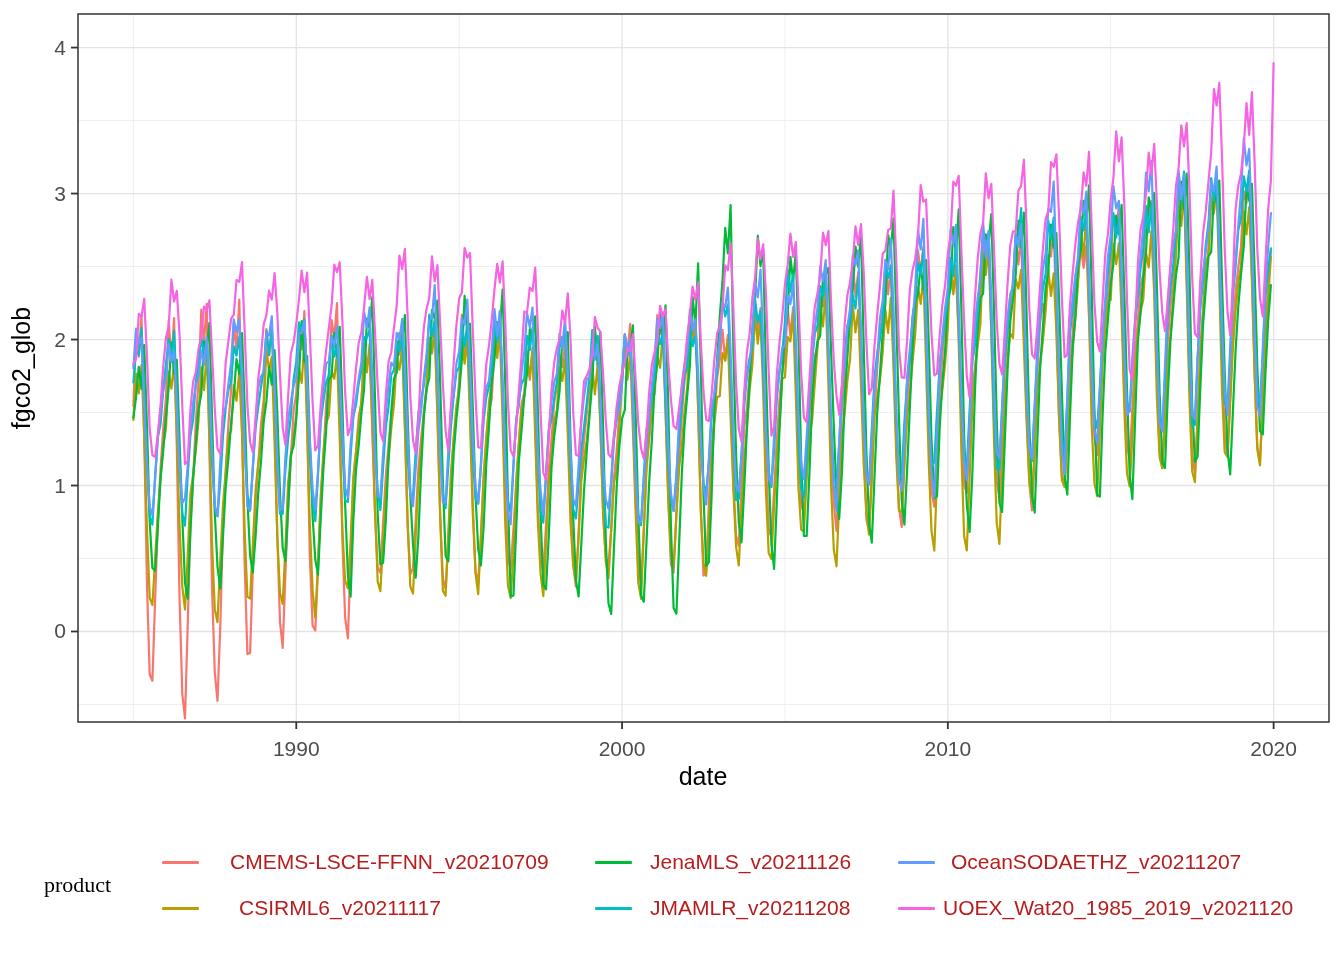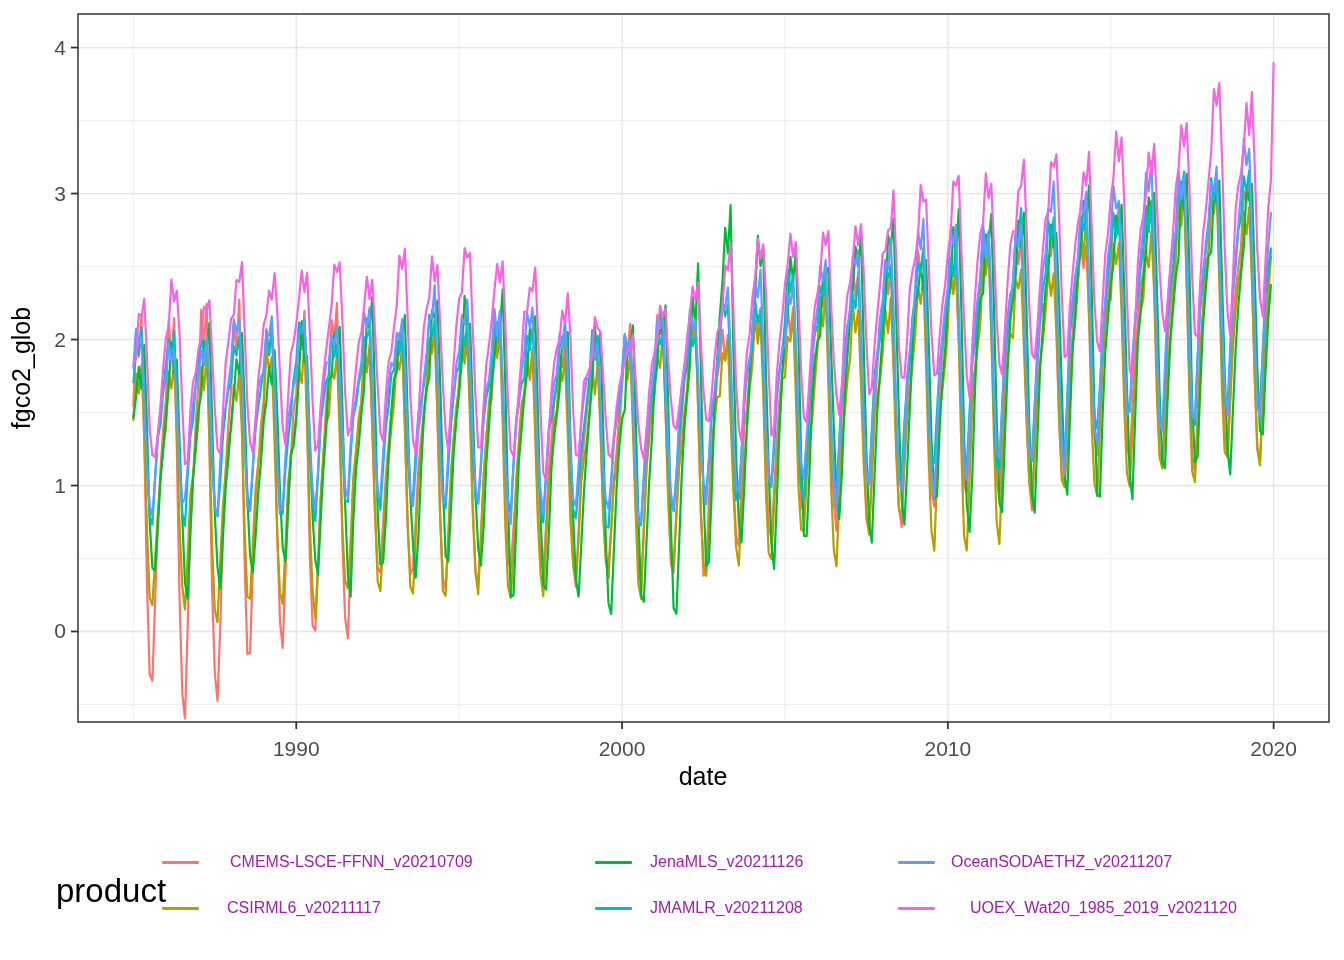--- a/index.html
+++ b/index.html
@@ -5,24 +5,24 @@
   html,body{margin:0;padding:0;}
   body{
     width:1344px;height:960px;overflow:hidden;background:#ffffff;
     font-family:"Liberation Sans",sans-serif;position:relative;
   }
   .fig{position:relative;width:1344px;height:960px;}
   svg text{font-family:"Liberation Sans",sans-serif;}
   .tick-label{fill:#4d4d4d;font-size:21px;}
   .axis-title{fill:#000000;font-size:25px;}
   .legend{position:absolute;left:0;top:800px;width:1344px;height:160px;}
-  .legend-title{position:absolute;left:56px;top:72px;font-size:33px;color:#000;}
+  .legend-title{position:absolute;left:44px;top:72px;font-size:22px;color:#000;font-family:Liberation Serif, serif;}
   .legend-item{position:absolute;height:24px;display:flex;align-items:center;}
   .legend-key{display:inline-block;width:37px;height:3px;border-radius:1px;}
-  .legend-label{font-size:16px;color:#a21caf;white-space:nowrap;}
+  .legend-label{font-size:21px;color:#b91c1c;white-space:nowrap;}
 </style>
 </head>
 <body>
 
 <div class="fig">
   <svg id="plot" width="1344" height="800">
     <defs>
       <clipPath id="panelclip">
           <rect x="78" y="14" width="1251" height="708"></rect>
         </clipPath>
@@ -82,33 +82,33 @@
 
   <div class="legend">
     <div class="legend-title">product</div>
     <div id="legend-items">
         <div class="legend-item" style="left: 162px; top: 50px;">
           <span class="legend-key" style="background: rgb(248, 118, 109);"></span>
           <span class="legend-label" style="margin-left: 31px;">CMEMS-LSCE-FFNN_v20210709</span>
         </div>
         <div class="legend-item" style="left: 162px; top: 96px;">
           <span class="legend-key" style="background: rgb(183, 159, 0);"></span>
-          <span class="legend-label" style="margin-left: 28px;">CSIRML6_v20211117</span>
+          <span class="legend-label" style="margin-left: 40px;">CSIRML6_v20211117</span>
         </div>
         <div class="legend-item" style="left: 595px; top: 50px;">
           <span class="legend-key" style="background: rgb(0, 186, 56);"></span>
           <span class="legend-label" style="margin-left: 18px;">JenaMLS_v20211126</span>
         </div>
         <div class="legend-item" style="left: 595px; top: 96px; align-items: center;">
           <span class="legend-key" style="background: rgb(0, 191, 196);"></span>
           <span class="legend-label" style="margin-left: 18px;">JMAMLR_v20211208</span>
         </div>
         <div class="legend-item" style="left: 898px; top: 50px;">
           <span class="legend-key" style="background: rgb(97, 156, 255);"></span>
           <span class="legend-label" style="margin-left: 16px;">OceanSODAETHZ_v20211207</span>
         </div>
         <div class="legend-item" style="left: 898px; top: 96px;">
           <span class="legend-key" style="background: rgb(245, 100, 227);"></span>
-          <span class="legend-label" style="margin-left: 35px;">UOEX_Wat20_1985_2019_v2021120</span>
+          <span class="legend-label" style="margin-left: 8px;">UOEX_Wat20_1985_2019_v2021120</span>
         </div>
       </div>
   </div>
 </div>
 
 </body></html>

